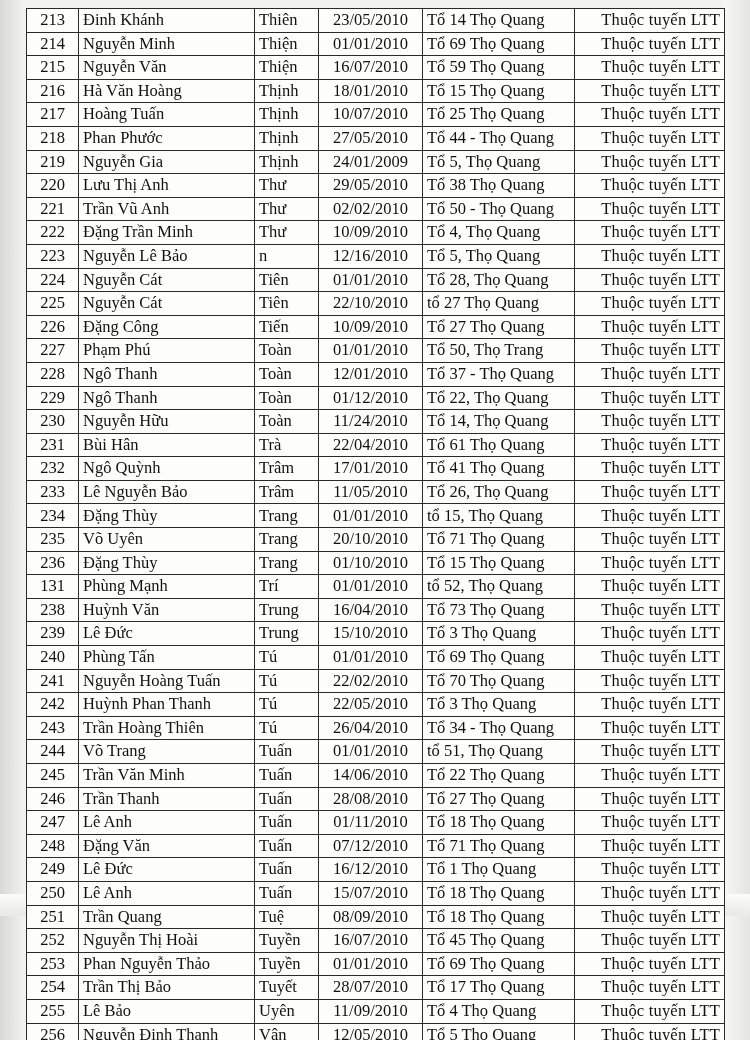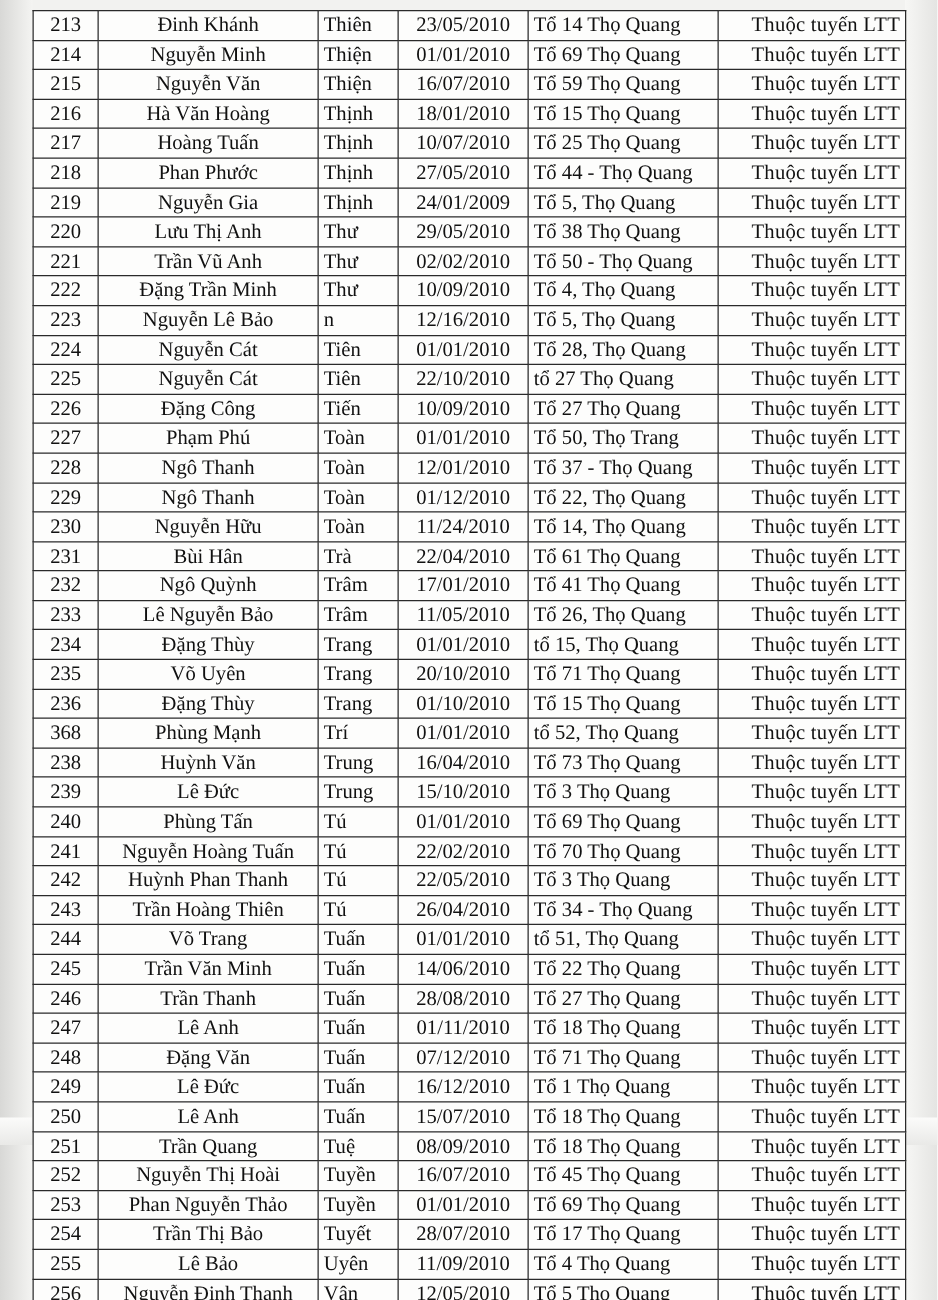--- a/index.html
+++ b/index.html
@@ -47,21 +47,21 @@
     overflow: hidden;
   }
   col.c-stt { width: 52px; }
   col.c-ho  { width: 176px; }
   col.c-ten { width: 64px; }
   col.c-ns  { width: 104px; }
   col.c-dc  { width: 152px; }
   col.c-gc  { width: 150px; }
 
   td.stt { text-align: center; }
-  td.ho  { text-align: center; padding-left: 7px; }
+  td.ho  { text-align: left; padding-left: 7px; }
   td.ten { text-align: left; padding-left: 7px; }
   td.ns  { text-align: center; margin-top: 36px; }
   td.dc  { text-align: left; }
   td.gc  { text-align: right; letter-spacing: 0.2px; }
 
   
   .shade {
     position: absolute;
     pointer-events: none;
   }
@@ -288,21 +288,21 @@
         </tr>
         <tr>
           <td class="stt">236</td>
           <td class="ho">Đặng Thùy</td>
           <td class="ten">Trang</td>
           <td class="ns">01/10/2010</td>
           <td class="dc">Tổ 15 Thọ Quang</td>
           <td class="gc">Thuộc tuyến LTT</td>
         </tr>
         <tr>
-          <td class="stt">368</td>
+          <td class="stt">131</td>
           <td class="ho">Phùng Mạnh</td>
           <td class="ten">Trí</td>
           <td class="ns">01/01/2010</td>
           <td class="dc">tổ 52, Thọ Quang</td>
           <td class="gc">Thuộc tuyến LTT</td>
         </tr>
         <tr>
           <td class="stt">238</td>
           <td class="ho">Huỳnh Văn</td>
           <td class="ten">Trung</td>

